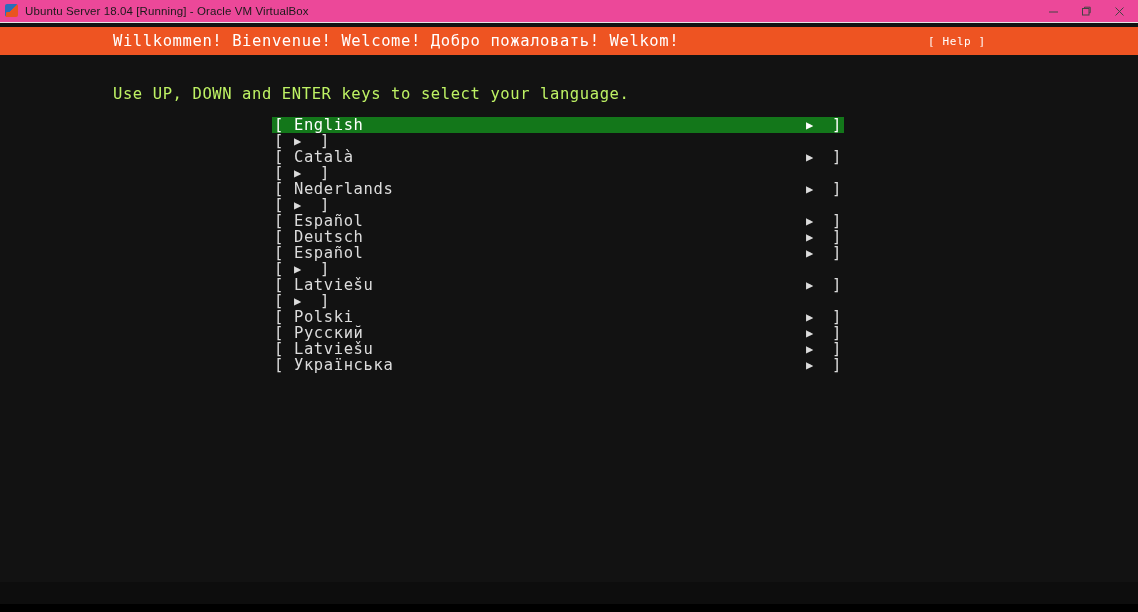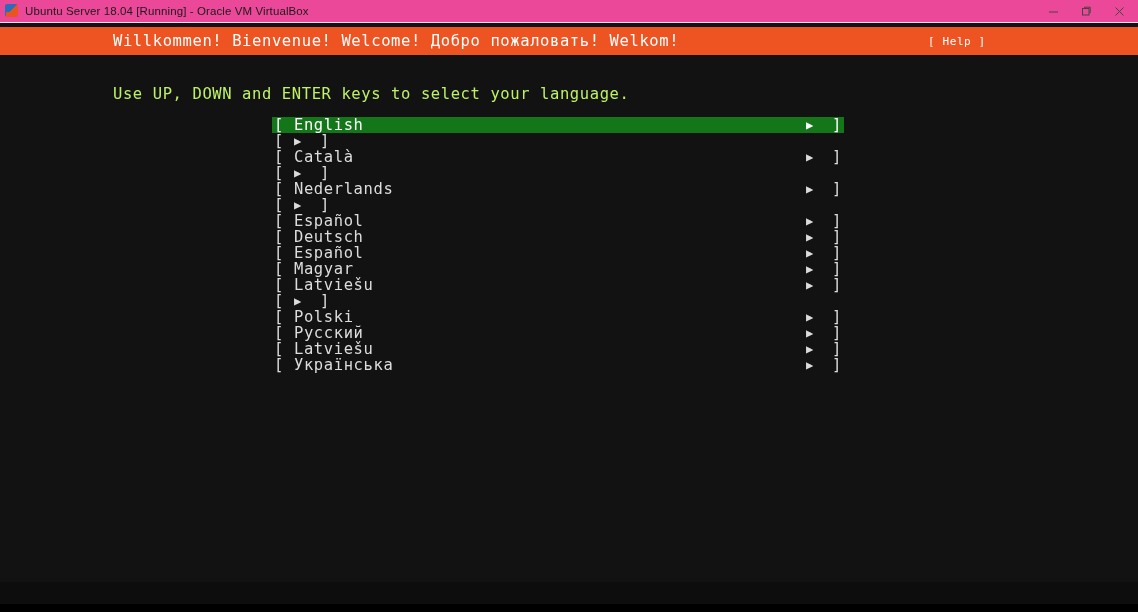--- a/index.html
+++ b/index.html
@@ -273,21 +273,20 @@
           <span class="lang-bracket-r">]</span>
         </div>
         <div class="lang-row">
           <span class="lang-bracket-l">[</span>
           <span class="lang-label">Español</span>
           <span class="lang-arrow">▶</span>
           <span class="lang-bracket-r">]</span>
         </div>
         <div class="lang-row">
           <span class="lang-bracket-l">[</span>
-          <span class="lang-label">Magyar</span>
           <span class="lang-arrow">▶</span>
           <span class="lang-bracket-r">]</span>
         </div>
         <div class="lang-row">
           <span class="lang-bracket-l">[</span>
           <span class="lang-label">Latviešu</span>
           <span class="lang-arrow">▶</span>
           <span class="lang-bracket-r">]</span>
         </div>
         <div class="lang-row">

